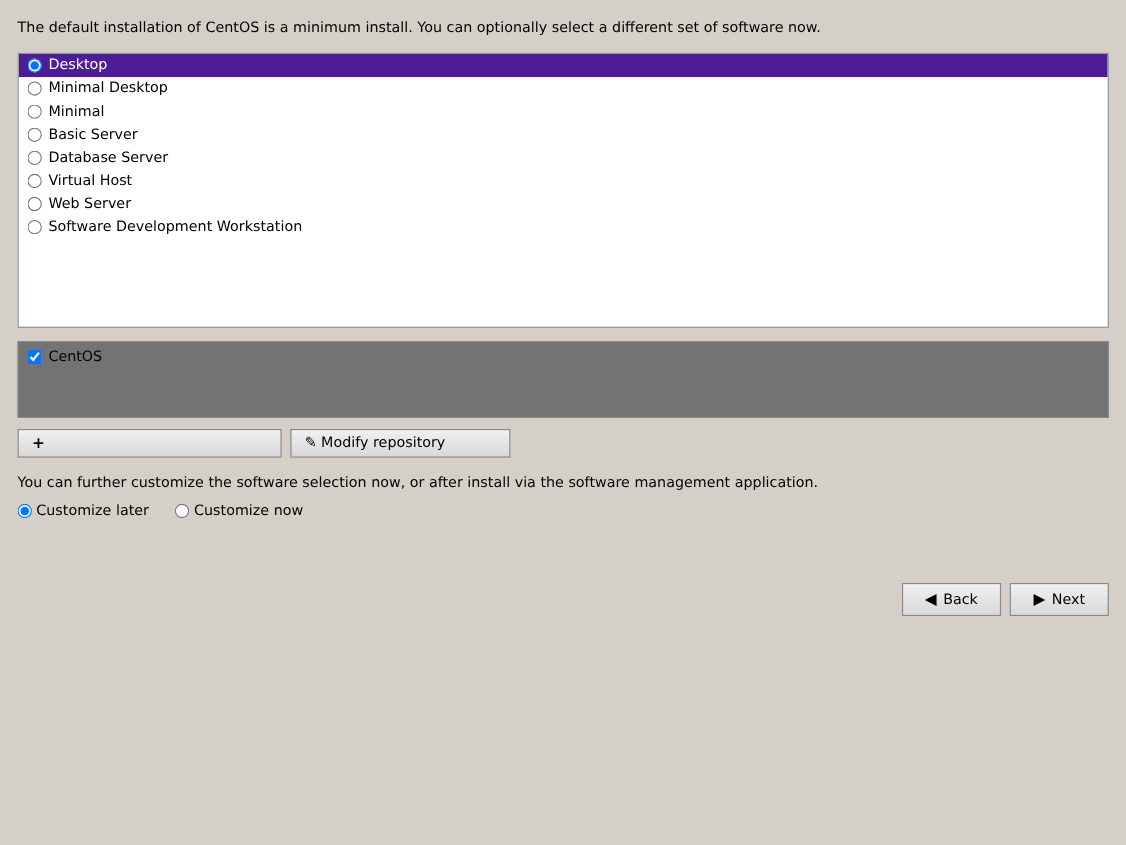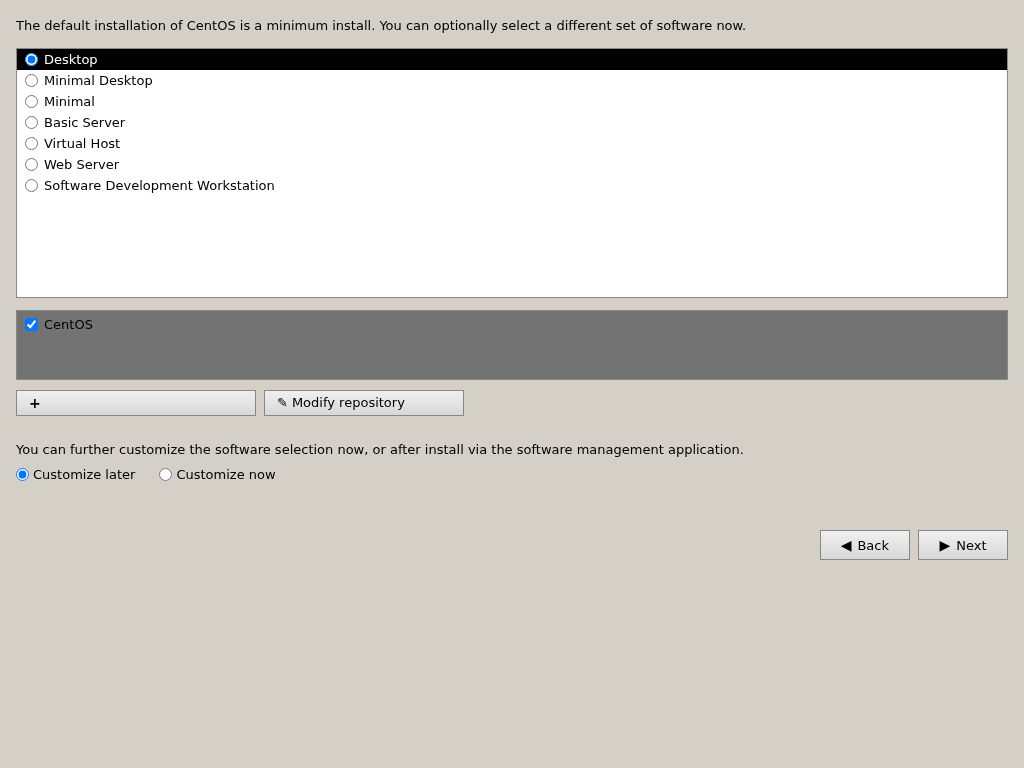--- a/index.html
+++ b/index.html
@@ -40,21 +40,21 @@
     }
 
     .radio-item {
       display: flex;
       align-items: center;
       padding: 3px 8px;
       cursor: pointer;
     }
 
     .radio-item.selected {
-      background-color: #000000;
+      background-color: #4c1d95;
       color: #fff;
     }
 
     .radio-item input[type="radio"] {
       margin-right: 6px;
       cursor: pointer;
     }
 
     .radio-label {
       font-size: 13px;
@@ -107,21 +107,21 @@
 
     .btn-add {
       min-width: 240px;
     }
 
     .btn-modify {
       min-width: 200px;
     }
 
     .customize-section {
-      margin-top: 24px;
+      margin-top: 14px;
     }
 
     .customize-text {
       font-size: 13px;
       line-height: 1.5;
       margin-bottom: 8px;
     }
 
     .customize-radios {
       display: flex;
@@ -193,20 +193,24 @@
         <input type="radio" name="software" value="minimal-desktop" style="">
         <span class="radio-label">Minimal Desktop</span>
       </div>
       <div class="radio-item">
         <input type="radio" name="software" value="minimal" style="">
         <span class="radio-label">Minimal</span>
       </div>
       <div class="radio-item">
         <input type="radio" name="software" value="basic-server" style="">
         <span class="radio-label">Basic Server</span>
+      </div>
+      <div class="radio-item">
+        <input type="radio" name="software" value="database-server" style="">
+        <span class="radio-label">Database Server</span>
       </div>
       <div class="radio-item">
         <input type="radio" name="software" value="virtual-host" style="">
         <span class="radio-label">Virtual Host</span>
       </div>
       <div class="radio-item">
         <input type="radio" name="software" value="web-server" style="">
         <span class="radio-label">Web Server</span>
       </div>
       <div class="radio-item">

